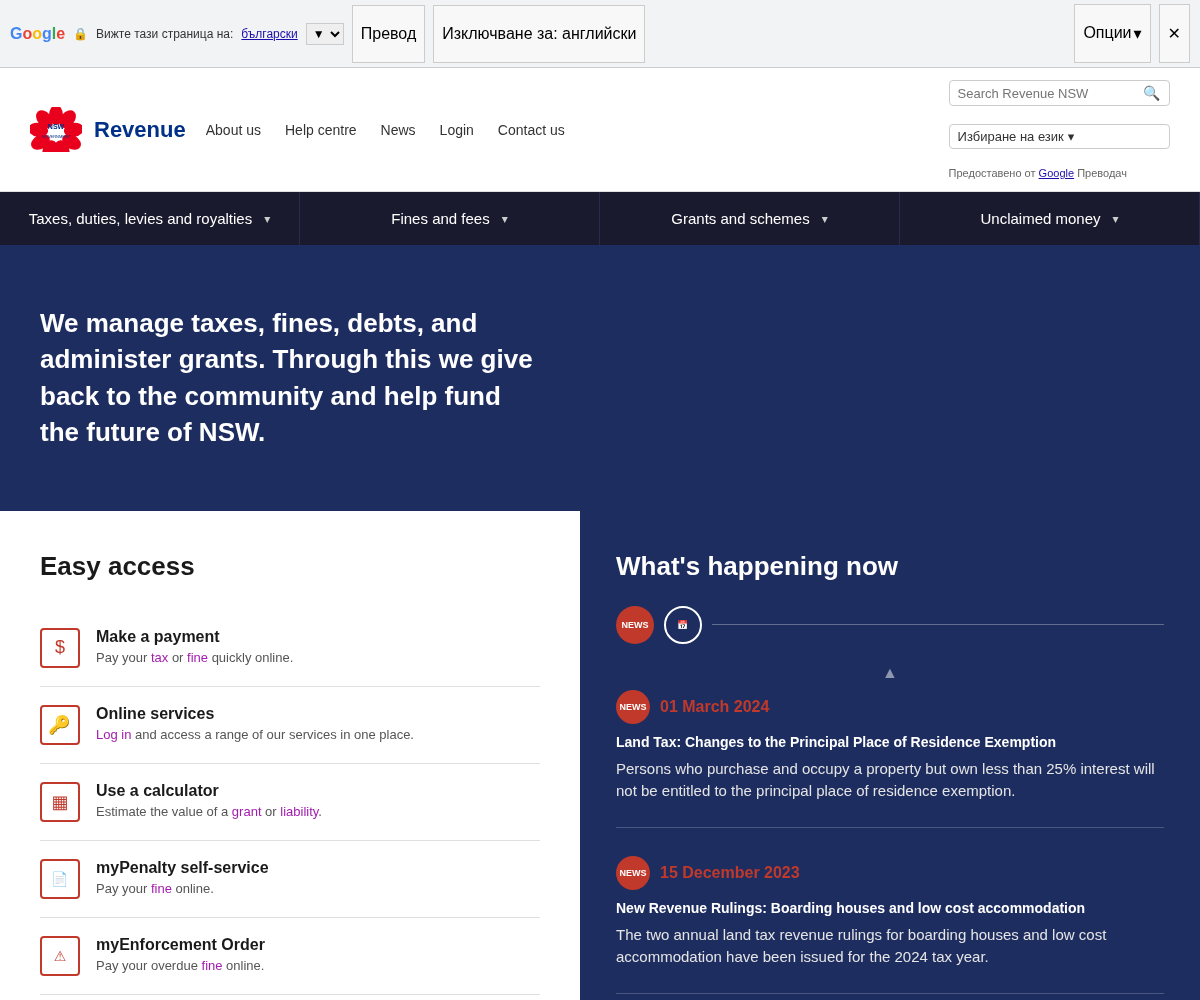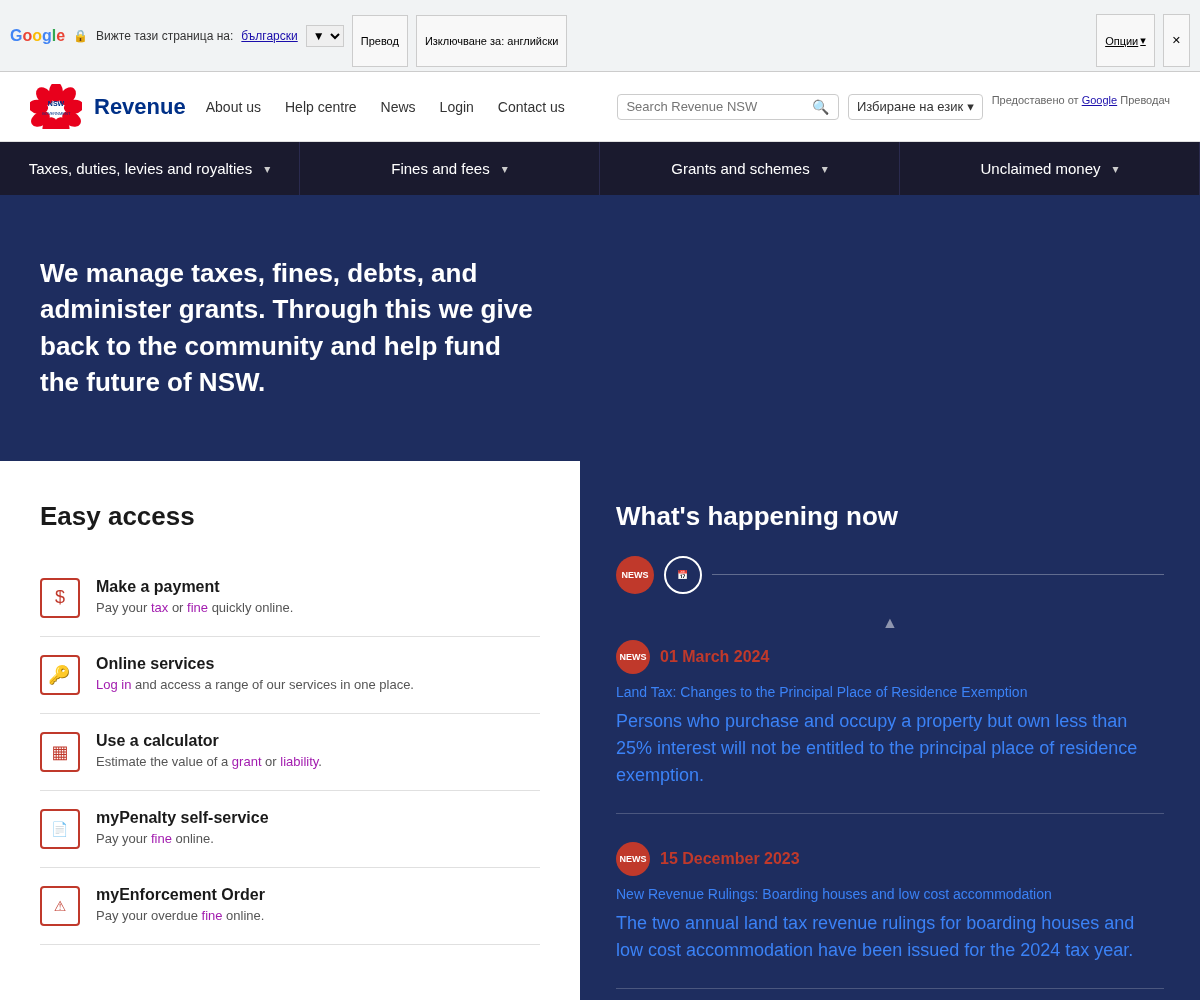--- a/index.html
+++ b/index.html
@@ -22,39 +22,37 @@
       font-size: 16px;
       font-weight: bold;
     }
     .g-blue { color: #4285F4; }
     .g-red { color: #EA4335; }
     .g-yellow { color: #FBBC05; }
     .g-green { color: #34A853; }
     .translate-bar a { color: #1a0dab; text-decoration: underline; }
     .translate-bar select { font-size: 12px; border: 1px solid #ccc; padding: 2px; }
     .translate-bar button {
-      font-size: 11px;
+      font-size: 16px;
       padding: 19px 8px;
       border: 1px solid #ccc;
       background: #f8f8f8;
       cursor: pointer;
-      margin-top: 10px;
     }
     .translate-bar .spacer { flex: 1; }
     .lock-icon { color: #666; }
     .options-btn {
       display: flex;
-      align-items: flex-end;
+      align-items: flex-start;
       gap: 2px;
       font-size: 12px;
       padding: 2px 8px;
       border: 1px solid #ccc;
       background: #f8f8f8;
       cursor: pointer;
-      text-decoration: underline;
     }
     .close-btn {
       font-size: 14px;
       padding: 1px 6px;
       border: 1px solid #ccc;
       background: #f8f8f8;
       cursor: pointer;
     }
 
     
@@ -92,22 +90,22 @@
       gap: 24px;
     }
     .header-nav a {
       text-decoration: none;
       color: #333;
       font-size: 14px;
     }
     .header-right {
       margin-left: auto;
       display: flex;
-      flex-direction: row;
-      gap: 9px;
+      flex-direction: column;
+      gap: 18px;
     }
     .search-box {
       display: flex;
       align-items: center;
       border: 1px solid #ccc;
       border-radius: 4px;
       padding: 4px 8px;
       gap: 6px;
       background: #fff;
     }
@@ -287,27 +285,27 @@
       align-items: center;
       justify-content: center;
     }
     .news-date-text {
       color: #c0392b;
       font-size: 16px;
       font-weight: bold;
     }
     .news-title {
       font-size: 14px;
-      font-weight: normal;
-      color: #3b82f6;
+      font-weight: bold;
+      color: #ffffff;
       margin-bottom: 8px;
     }
     .news-desc {
-      font-size: 18px;
-      color: #3b82f6;
+      font-size: 15px;
+      color: #e5e5e5;
       line-height: 1.5;
     }
 
     .chevron-up {
       text-align: center;
       color: rgba(255,255,255,0.5);
       font-size: 16px;
       margin-bottom: 8px;
     }
   </style>

